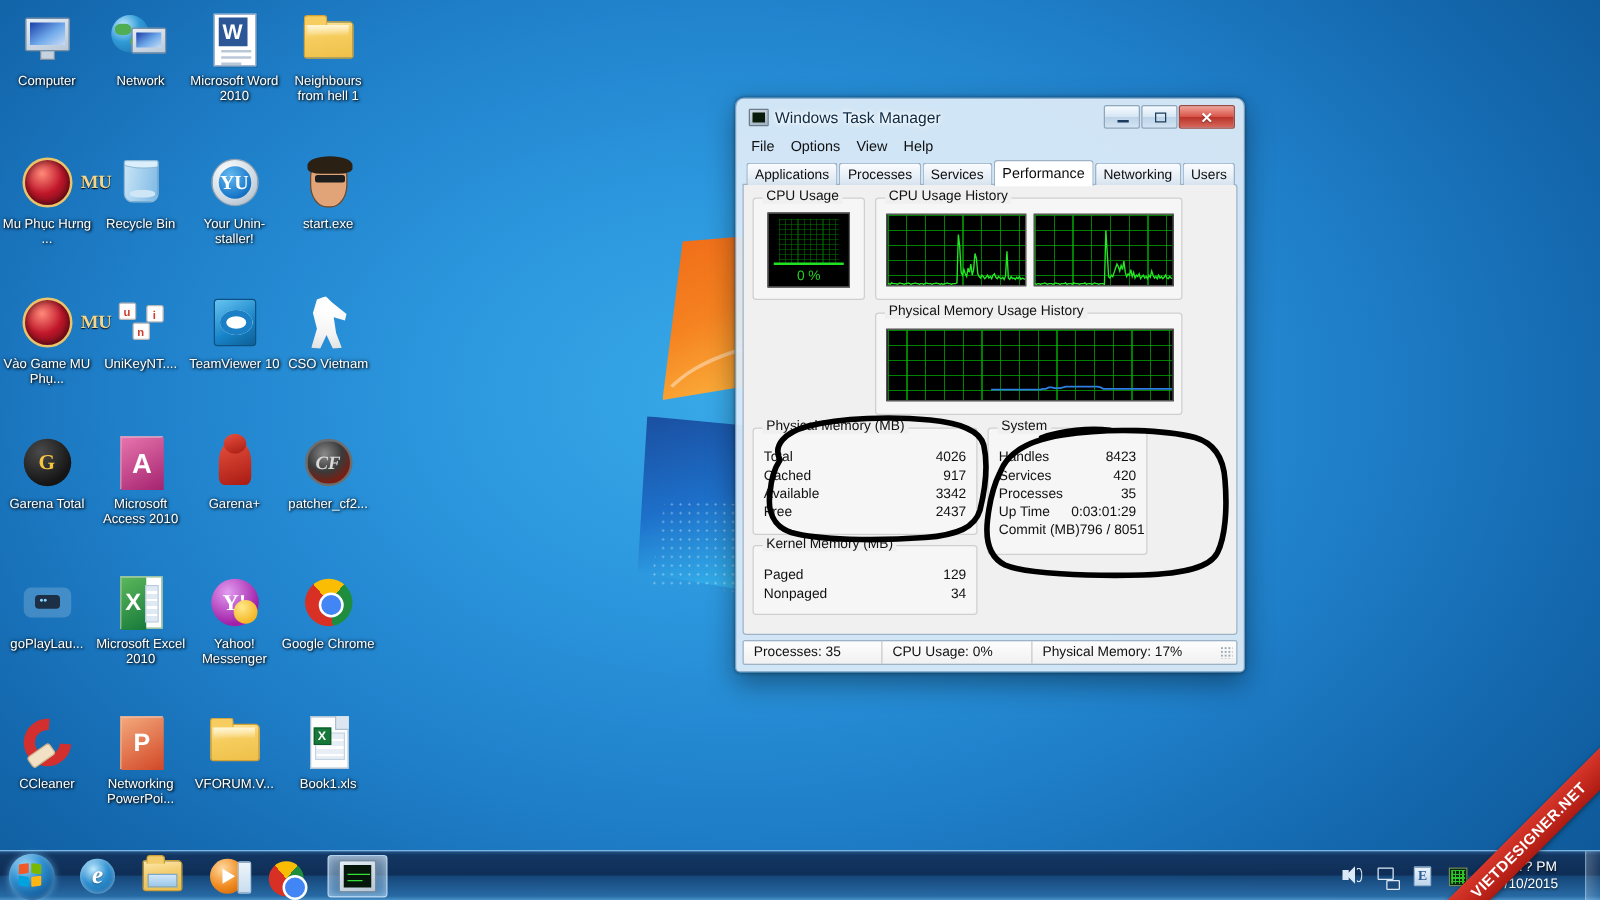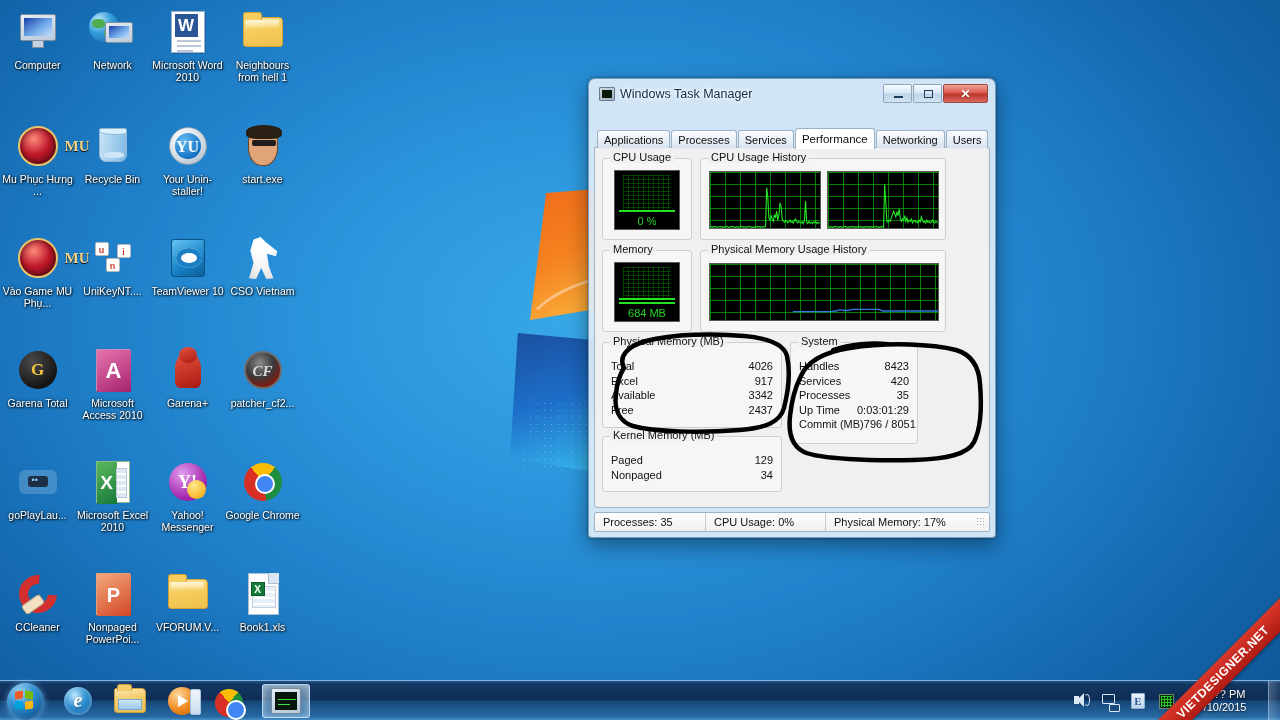--- a/index.html
+++ b/index.html
@@ -620,21 +620,21 @@
         </div>
       <div class="cap">CCleaner</div>
     </div>
 
     <div class="dicon" style="left:75px;top:570px">
       <div class="glyph">
           <div class="ppico">
             <div class="P">P</div>
           </div>
         </div>
-      <div class="cap">Nonpaged PowerPoi...</div>
+      <div class="cap">Networking PowerPoi...</div>
     </div>
 
     <div class="dicon" style="left:150px;top:570px">
       <div class="glyph">
           <div class="folder"></div>
         </div>
       <div class="cap">VFORUM.V...</div>
     </div>
 
     <div class="dicon" style="left:225px;top:570px">
@@ -663,20 +663,26 @@
         </div>
       <div class="wbtn">
           <span class="sq"></span>
         </div>
       <div class="wbtn close">
           <span class="x">✕</span>
         </div>
     </div>
   </div>
 
+  <div id="tm-menubar">
+    <span>File</span>
+    <span>Options</span>
+    <span>View</span>
+    <span>Help</span>
+  </div>
 
   <div id="tm-body">
     <div id="tm-tabs">
       <div class="tab">Applications</div>
       <div class="tab">Processes</div>
       <div class="tab">Services</div>
       <div class="tab active">Performance</div>
       <div class="tab">Networking</div>
       <div class="tab">Users</div>
     </div>
@@ -701,49 +707,40 @@
           </svg>
         </div>
         <div class="hist" style="left:126px; top:12px; width:112px; height:58px;">
           <div class="grid"></div>
           <svg viewBox="0 0 100 100" preserveAspectRatio="none">
             <polyline id="cpu1" fill="none" stroke="#25e625" stroke-width="1.1" vector-effect="non-scaling-stroke" points="0.00,98.00 1.01,99.00 2.02,98.00 3.03,98.00 4.04,99.00 5.05,98.00 6.06,98.00 7.07,97.00 8.08,98.00 9.09,99.00 10.10,98.00 11.11,98.00 12.12,98.00 13.13,99.00 14.14,98.00 15.15,97.00 16.16,98.00 17.17,98.00 18.18,99.00 19.19,98.00 20.20,98.00 21.21,98.00 22.22,97.00 23.23,99.00 24.24,98.00 25.25,98.00 26.26,98.00 27.27,99.00 28.28,97.00 29.29,98.00 30.30,98.00 31.31,98.00 32.32,99.00 33.33,98.00 34.34,98.00 35.35,98.00 36.36,97.00 37.37,99.00 38.38,98.00 39.39,98.00 40.40,98.00 41.41,99.00 42.42,98.00 43.43,97.00 44.44,98.00 45.45,98.00 46.46,99.00 47.47,98.00 48.48,98.00 49.49,98.00 50.51,99.00 51.52,22.00 52.53,54.00 53.54,88.00 54.55,90.00 55.56,86.00 56.57,88.00 57.58,82.00 58.59,76.00 59.60,70.00 60.61,74.00 61.62,80.00 62.63,72.00 63.64,78.00 64.65,66.00 65.66,82.00 66.67,88.00 67.68,84.00 68.69,86.00 69.70,78.00 70.71,88.00 71.72,82.00 72.73,90.00 73.74,86.00 74.75,88.00 75.76,84.00 76.77,91.00 77.78,88.00 78.79,86.00 79.80,90.00 80.81,88.00 81.82,91.00 82.83,86.00 83.84,89.00 84.85,80.00 85.86,86.00 86.87,90.00 87.88,88.00 88.89,91.00 89.90,86.00 90.91,90.00 91.92,88.00 92.93,91.00 93.94,89.00 94.95,86.00 95.96,90.00 96.97,91.00 97.98,88.00 98.99,90.00 100.00,91.00"></polyline>
           </svg>
         </div>
       </div>
 
-      <div class="gb" style="left:7px; top:102px; width:90px; height:82px;">
-        <div class="lg">Memory</div>
-        <div class="gauge" style="left:11px; top:11px; width:66px; height:60px;">
-          <div class="grid" style="opacity:.6; bottom:22px; top:4px; left:8px; right:8px; position:absolute;"></div>
-          <div class="bar" style="bottom:21px;"></div>
-          <div class="bar" style="bottom:17px;"></div>
-          <div class="val">684 MB</div>
-        </div>
-      </div>
 
       <div class="gb" style="left:105px; top:102px; width:246px; height:82px;">
         <div class="lg">Physical Memory Usage History</div>
         <div class="hist" style="left:8px; top:12px; width:230px; height:58px;">
           <div class="grid"></div>
           <svg viewBox="0 0 100 100" preserveAspectRatio="none">
             <polyline id="memline" fill="none" stroke="#2f7fe0" stroke-width="1.4" vector-effect="non-scaling-stroke" points="36.36,85.00 37.37,85.00 38.38,85.00 39.39,85.00 40.40,85.00 41.41,85.00 42.42,85.00 43.43,85.00 44.44,85.00 45.45,85.00 46.46,85.00 47.47,85.00 48.48,85.00 49.49,85.00 50.51,85.00 51.52,85.00 52.53,85.00 53.54,85.00 54.55,84.00 55.56,84.00 56.57,82.00 57.58,82.00 58.59,83.00 59.60,83.00 60.61,83.00 61.62,82.00 62.63,81.00 63.64,81.00 64.65,81.00 65.66,81.00 66.67,81.00 67.68,81.00 68.69,81.00 69.70,81.00 70.71,81.00 71.72,81.00 72.73,81.00 73.74,81.00 74.75,82.00 75.76,84.00 76.77,84.00 77.78,84.00 78.79,84.00 79.80,84.00 80.81,84.00 81.82,84.00 82.83,84.00 83.84,84.00 84.85,84.00 85.86,84.00 86.87,84.00 87.88,84.00 88.89,84.00 89.90,84.00 90.91,84.00 91.92,84.00 92.93,84.00 93.94,84.00 94.95,84.00 95.96,84.00 96.97,84.00 97.98,84.00 98.99,84.00 100.00,84.00"></polyline>
           </svg>
         </div>
       </div>
 
       <div class="gb" style="left:7px; top:194px; width:180px; height:86px;">
         <div class="lg">Physical Memory (MB)</div>
         <div class="statlist">
           <div class="statrow">
               <span class="k">Total</span>
               <span class="v">4026</span>
             </div>
           <div class="statrow">
-              <span class="k">Excel</span>
+              <span class="k">Cached</span>
               <span class="v">917</span>
             </div>
           <div class="statrow">
               <span class="k">Available</span>
               <span class="v">3342</span>
             </div>
           <div class="statrow">
               <span class="k">Free</span>
               <span class="v">2437</span>
             </div>

